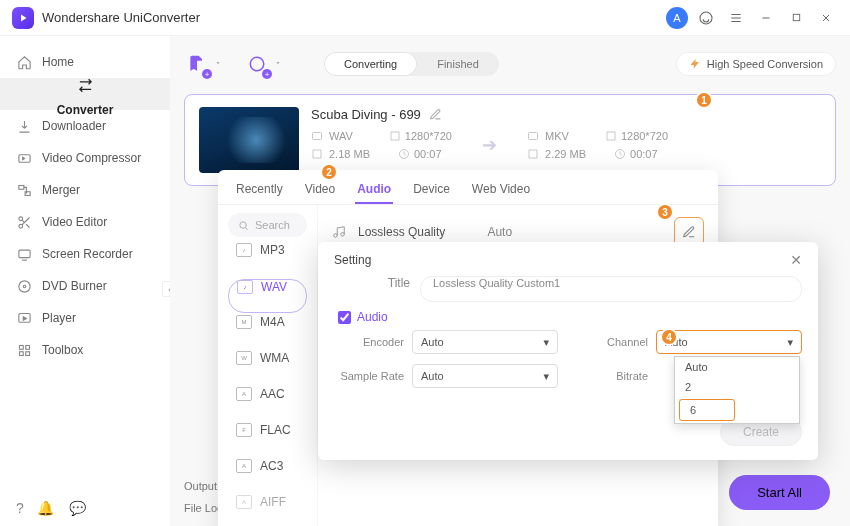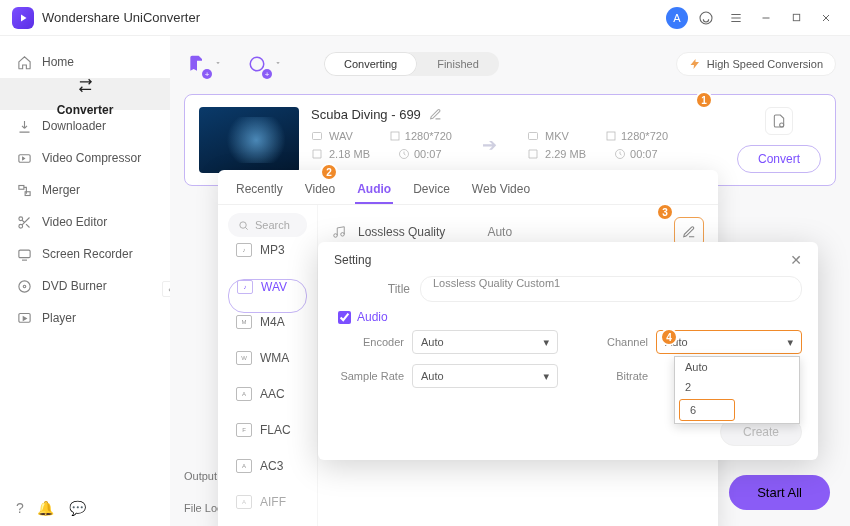--- a/index.html
+++ b/index.html
@@ -40,21 +40,21 @@
 .meta-row { display:flex; gap:70px; margin-top:8px;}
 .meta-col { display:flex; flex-direction:column; gap:6px; font-size:11px; color:#999;}
 .meta-item { display:flex; align-items:center; gap:6px;}
 .arrow { align-self:center; color:#cfcfe0; font-size:18px; margin:0 -40px;}
 .convert-col { display:flex; flex-direction:column; align-items:center; gap:10px; }
 .settings-btn { width:28px;height:28px; border:1px solid #eee;border-radius:6px;display:flex;align-items:center;justify-content:center;color:#888;cursor:pointer;}
 .convert-btn { border:1px solid #c5b5f5; color:#7b4fff; background:#fff; border-radius:16px; padding:6px 20px; font-size:12px; cursor:pointer;}
 
 .callout { position:absolute; width:18px;height:18px; background:#f08a2a; color:#fff; border-radius:50%; font-size:10px; display:flex;align-items:center;justify-content:center; font-weight:bold; border:2px solid #fff; z-index:50;}
 
-.bottom-row { position:absolute; left:14px; bottom:12px; font-size:11px; color:#777; display:flex; flex-direction:column; gap:20px;}
+.bottom-row { position:absolute; left:14px; bottom:12px; font-size:11px; color:#777; display:flex; flex-direction:column; gap:10px;}
 .start-all { position:absolute; right:20px; bottom:16px; background:#8a5cf6; color:#000000; border:none; border-radius:20px; padding:10px 28px; font-size:13px; cursor:pointer;}
 
 
 .panel { position:absolute; left:218px; top:170px; width:500px; background:#fff; border-radius:6px; box-shadow:0 4px 24px rgba(0,0,0,.12); z-index:20; }
 .tabs { display:flex; gap:18px; padding:6px 16px 0; border-bottom:1px solid #f0f0f0; font-size:12px; color:#666;}
 .tab { padding:6px 2px; cursor:pointer; }
 .tab.active { color:#8a5cf6; border-bottom:2px solid #8a5cf6; font-weight:600;}
 .panel-body { display:flex; }
 .fmt-list { width:100px; padding:8px 10px; border-right:1px solid #f5f5f5;}
 .search-box { display:flex;align-items:center; gap:6px; background:#f6f6f8; border-radius:12px; height:24px; padding:0 10px; font-size:11px; color:#aaa; margin-bottom:6px;}
@@ -62,21 +62,21 @@
 .fmt.active { border:1px solid #c5b5f5; color:#7b4fff;}
 .fmt-icon { width:16px;height:14px; border:1px solid #bbb; border-radius:2px; font-size:6px; display:flex;align-items:center;justify-content:center; color:#999;}
 .preset-area { flex:1; padding:12px 14px;}
 .preset-row { display:flex; align-items:center; gap:12px; height:30px; font-size:12px; color:#555;}
 .preset-row .edit-preset { margin-left:auto; width:30px;height:30px; border:1px solid #f0a050; border-radius:6px; display:flex;align-items:center;justify-content:center;color:#888;cursor:pointer;}
 
 
 .dialog { position:absolute; left:318px; top:242px; width:500px; background:#fff; border-radius:6px; box-shadow:0 6px 32px rgba(0,0,0,.18); z-index:30; padding:10px 16px 14px;}
 .dialog-hdr { display:flex; align-items:center; font-size:12px; color:#444; margin-bottom:8px;}
 .dialog-hdr .close{ margin-left:auto; cursor:pointer; color:#888; font-size:14px;}
-.form-row { display:flex; align-items:center; gap:10px; margin:8px 0; font-size:12px; color:#555;}
+.form-row { display:flex; gap:10px; margin:8px 0; font-size:12px; color:#555;}
 .form-row label { width:76px; text-align:right; color:#888;}
 .text-input { flex:1; height:26px; border:1px solid #eee; border-radius:12px; padding:0 12px; font-size:11px; color:#888; background:#fff;}
 .audio-hdr { display:flex; align-items:center; gap:6px; color:#7b4fff; font-size:12px; margin:8px 0 4px 4px;}
 .audio-hdr input{ accent-color:#7b4fff;}
 .grid2 { display:flex; gap:20px;}
 .grid2 > div { flex:1; display:flex; align-items:center; gap:8px;}
 .grid2 label { width:70px; text-align:right; font-size:11px; color:#888;}
 .select { flex:1; height:24px; border:1px solid #ddd; border-radius:4px; padding:0 8px; font-size:11px; color:#555; background:#fff; display:flex;align-items:center; justify-content:space-between; cursor:pointer;}
 .select.hl { border:1.5px solid #f08a2a;}
 .dropdown { position:absolute; background:#fff; border:1px solid #ccc; box-shadow:0 3px 10px rgba(0,0,0,.15); font-size:11px; color:#555; z-index:40;}
@@ -206,20 +206,31 @@
         <span>DVD Burner</span>
       </div>
     <div class="side-item">
         <span class="side-icon">
           <svg width="15" height="15" viewBox="0 0 24 24" fill="none" stroke="currentColor" stroke-width="1.8">
             <rect x="3" y="4" width="18" height="14" rx="2"></rect>
             <path d="M10 9l5 3-5 3z" fill="currentColor"></path>
           </svg>
         </span>
         <span>Player</span>
+      </div>
+    <div class="side-item">
+        <span class="side-icon">
+          <svg width="15" height="15" viewBox="0 0 24 24" fill="none" stroke="currentColor" stroke-width="1.8">
+            <rect x="4" y="4" width="6" height="6"></rect>
+            <rect x="14" y="4" width="6" height="6"></rect>
+            <rect x="4" y="14" width="6" height="6"></rect>
+            <rect x="14" y="14" width="6" height="6"></rect>
+          </svg>
+        </span>
+        <span>Toolbox</span>
       </div>
     <div class="side-collapse">‹</div>
     <div class="side-bottom">
       <span>?</span>
       <span>🔔</span>
       <span>💬</span>
     </div>
   </div>
 
   <div class="main">
@@ -316,29 +327,20 @@
                   <svg width="12" height="12" viewBox="0 0 24 24" fill="none" stroke="#bbb" stroke-width="1.6">
                     <circle cx="12" cy="12" r="9"></circle>
                     <path d="M12 7v5l3 2"></path>
                   </svg>
                   <span>00:07</span>
                 </span>
               </div>
           </div>
         </div>
       </div>
-      <div class="convert-col">
-        <div class="settings-btn">
-          <svg width="16" height="16" viewBox="0 0 24 24" fill="none" stroke="currentColor" stroke-width="1.6">
-              <path d="M14 3H7a2 2 0 0 0-2 2v14a2 2 0 0 0 2 2h10a2 2 0 0 0 2-2V8z"></path>
-              <circle cx="16" cy="18" r="3"></circle>
-            </svg>
-        </div>
-        <button class="convert-btn">Convert</button>
-      </div>
       <div class="callout" style="top:-4px; right:122px">1</div>
     </div>
 
     <div class="bottom-row">
       <span>Output</span>
       <span>File Loc</span>
     </div>
     <button class="start-all">Start All</button>
   </div>
 </div>

